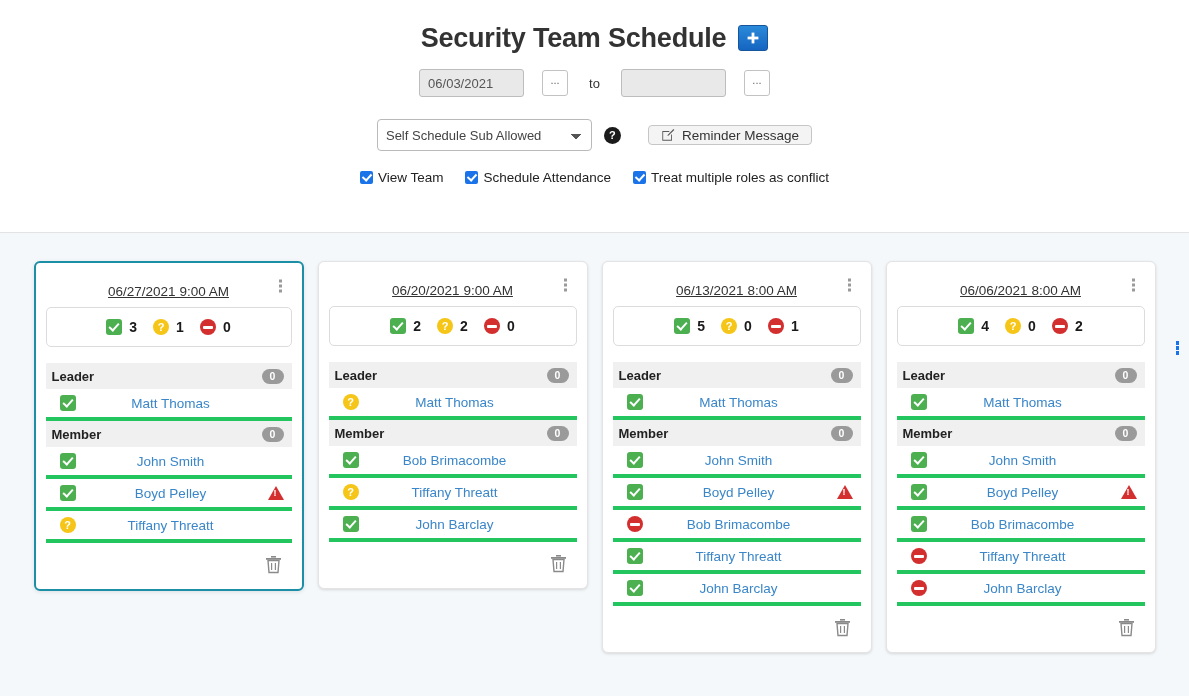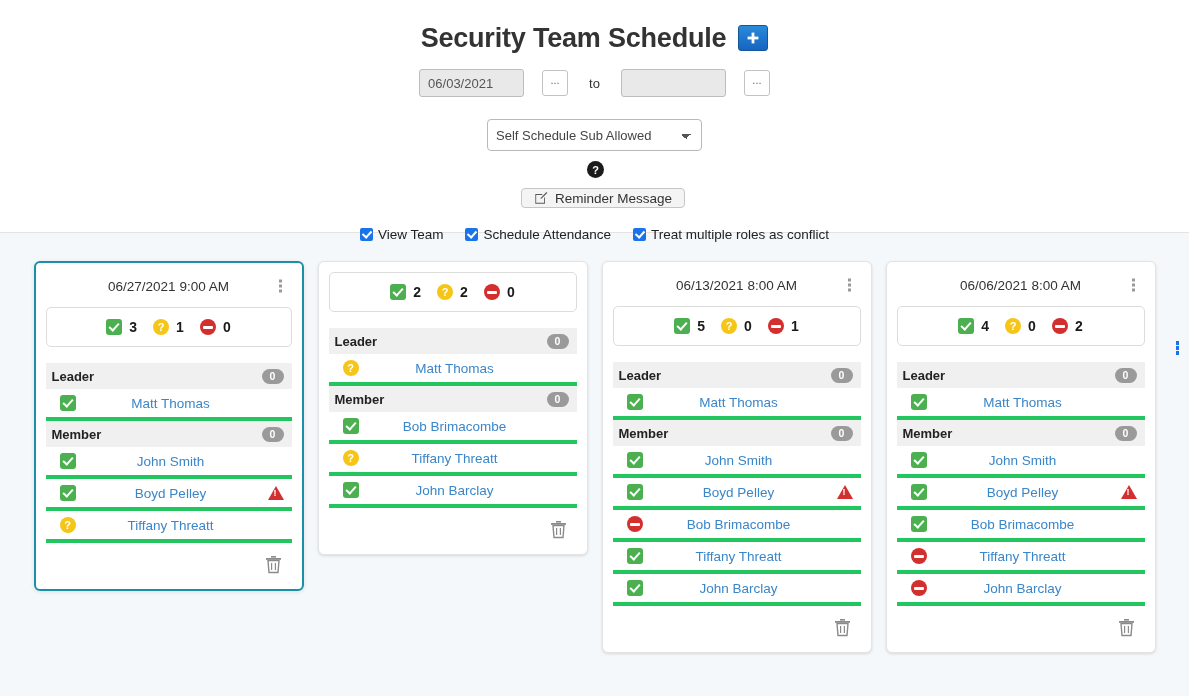--- a/index.html
+++ b/index.html
@@ -86,21 +86,20 @@
     font-size: 13px;
     color: #333333;
   }
 
   .options-row {
     display: flex;
     align-items: center;
     justify-content: center;
     gap: 10px;
     margin-top: 22px;
-    flex-direction: column;
   }
   .select-box {
     width: 215px;
     height: 32px;
     border: 1px solid #b9b9b9;
     border-radius: 4px;
     background: #ffffff;
     font-size: 13px;
     color: #444444;
     padding: 0 8px;
@@ -203,25 +202,26 @@
     display: flex;
     flex-direction: column;
   }
   .card.selected {
     border: 2px solid #1a8fa5;
     box-shadow: 0 1px 4px rgba(0,0,0,0.10);
   }
 
   .card-header {
     display: flex;
-    align-items: center;
+    align-items: flex-end;
     justify-content: center;
     position: relative;
     height: 26px;
     margin-bottom: 8px;
+    text-decoration: underline;
   }
   .card-date {
     font-size: 13.5px;
     color: #333333;
   }
   .kebab {
     position: absolute;
     right: 6px;
     top: 50%;
     transform: translateY(-50%);
@@ -496,20 +496,28 @@
         <span class="trash"><svg width="17" height="19" viewBox="0 0 17 19">
             <rect x="1" y="3" width="15" height="1.8" fill="#8a8a8a"></rect>
             <rect x="6" y="1" width="5" height="1.6" fill="#8a8a8a"></rect>
             <path d="M3 5.5 h11 l-1 12 h-9 z" fill="none" stroke="#8a8a8a" stroke-width="1.4"></path>
             <rect x="6" y="8" width="1.2" height="7" fill="#8a8a8a"></rect>
             <rect x="9.8" y="8" width="1.2" height="7" fill="#8a8a8a"></rect>
           </svg></span>
       </div>
     </div>
     <div class="card">
+      <div class="card-header">
+        <div class="card-date">06/20/2021 9:00 AM</div>
+        <span class="kebab">
+          <i></i>
+          <i></i>
+          <i></i>
+        </span>
+      </div>
       <div class="tally">
         <div class="tally-group">
           <span class="ic ic-yes"></span>
           <span class="tally-num">2</span>
         </div>
         <div class="tally-group">
           <span class="ic ic-maybe">?</span>
           <span class="tally-num">2</span>
         </div>
         <div class="tally-group">

